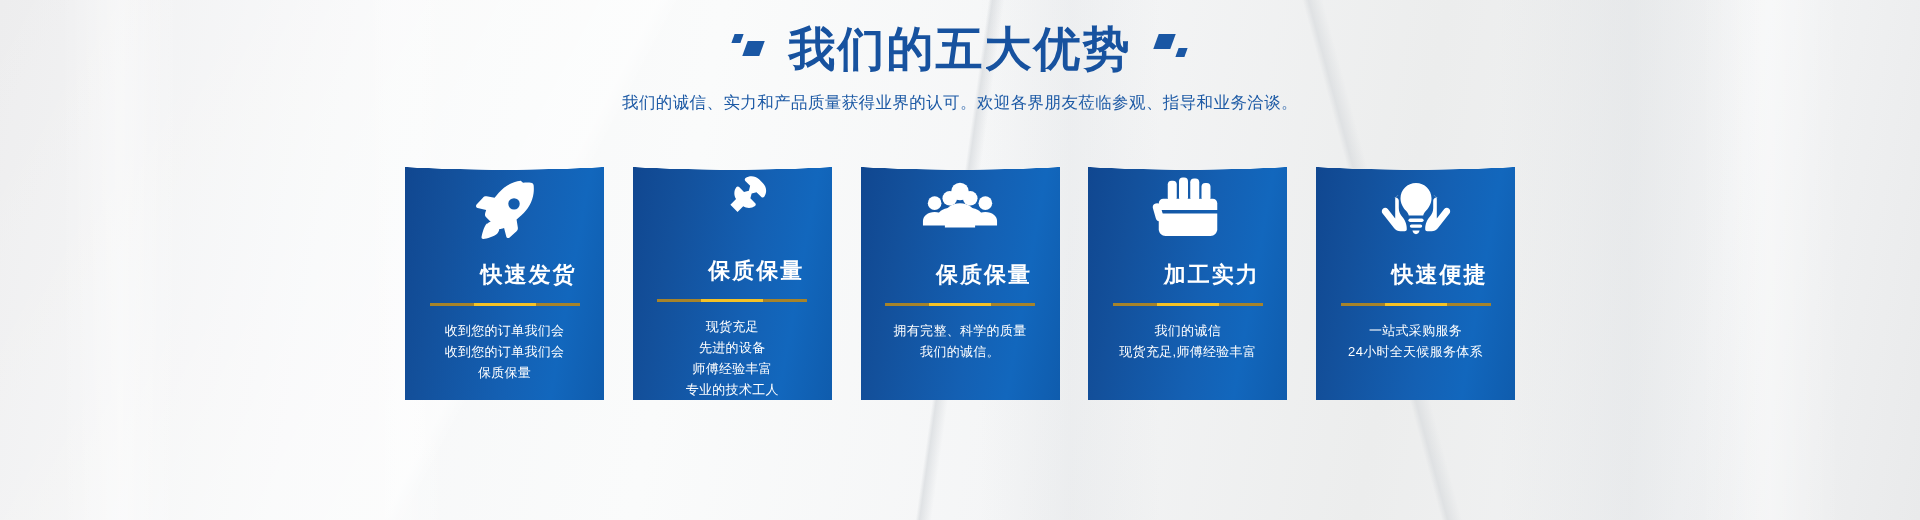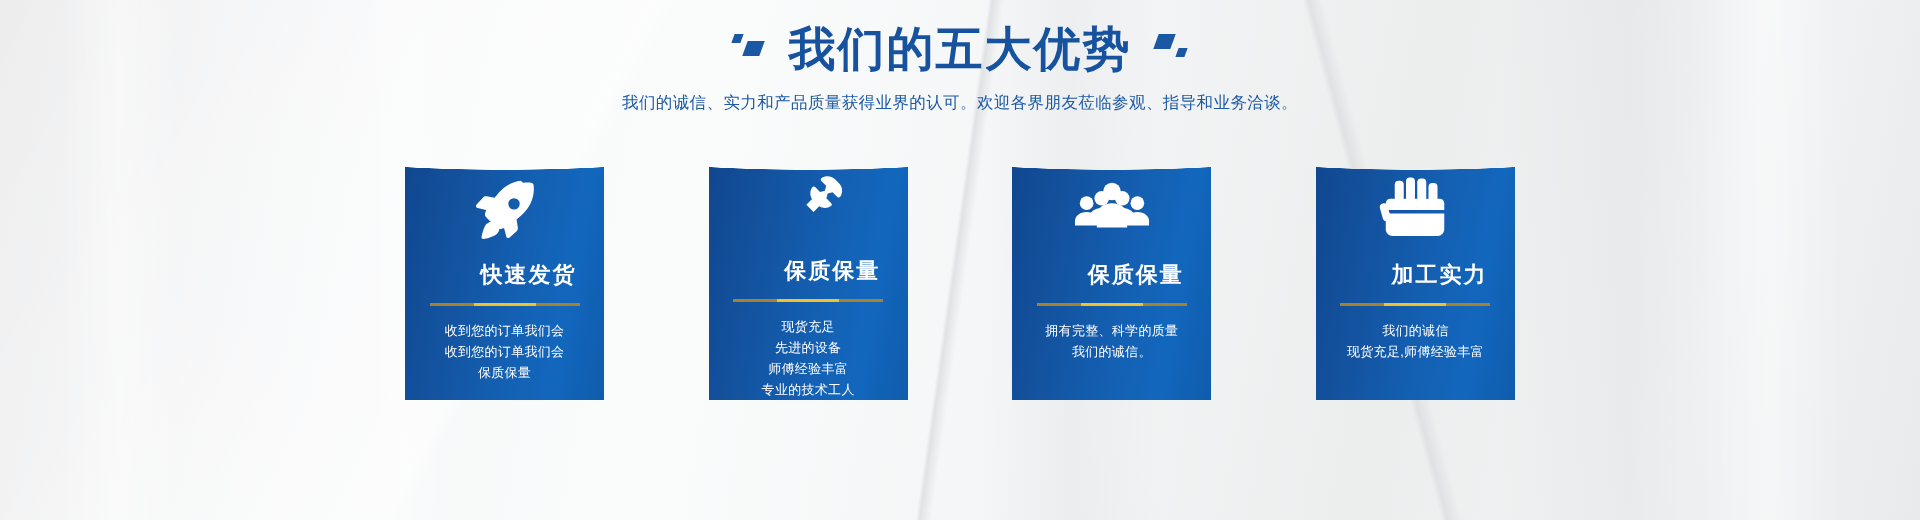--- a/index.html
+++ b/index.html
@@ -277,15 +277,36 @@
         </div>
         <div class="card-title">加工实力</div>
         <div class="divider"></div>
         <div class="card-desc">
           <span>我们的诚信</span>
           <span>现货充足,师傅经验丰富</span>
         </div>
       </div>
     </div>
 
+    <div class="card">
+      <div class="card-bg"></div>
+      <div class="card-inner">
+        <div class="icon-box">
+          <svg width="80" height="74" viewBox="0 0 80 64" fill="#ffffff" aria-hidden="true">
+            <path d="M40 5c-8.6 0-15.5 6.8-15.5 15.2 0 5.3 2.7 9.4 5.3 12.4 1.6 1.9 2.6 3.3 3 5h14.4c.4-1.7 1.4-3.1 3-5 2.6-3 5.3-7.1 5.3-12.4C55.5 11.8 48.6 5 40 5z"></path>
+            <rect x="32.4" y="40.4" width="15.2" height="3.6" rx="1.8"></rect>
+            <rect x="33.8" y="46.4" width="12.4" height="3.4" rx="1.7"></rect>
+            <path d="M36.4 52.6h7.2c-.5 2.2-2 3.6-3.6 3.6s-3.1-1.4-3.6-3.6z"></path>
+            <path d="M20.5 17.5c-1.8 0-3.3 1.5-3.3 3.3v19.6L9.8 31c-1.3-1.5-3.5-1.6-4.9-.3-1.3 1.3-1.5 3.4-.3 4.9l11.6 14.6c1.5 1.9 3.8 3 6.2 3h4.4c1.1 0 2-.9 2-2 0-5.9-2.1-9.2-4.4-12.1-2.2-2.8-3.6-5.3-3.6-9.1v-7.2c0-1.8-1.5-3.3-3.3-3.3-.4 0-.7.1-1 .2v-.2z" transform="translate(2 0)"></path>
+            <path d="M59.5 17.5c1.8 0 3.3 1.5 3.3 3.3v19.6L70.2 31c1.3-1.5 3.5-1.6 4.9-.3 1.3 1.3 1.5 3.4.3 4.9L63.8 50.2c-1.5 1.9-3.8 3-6.2 3h-4.4c-1.1 0-2-.9-2-2 0-5.9 2.1-9.2 4.4-12.1 2.2-2.8 3.6-5.3 3.6-9.1v-7.2c0-1.8 1.5-3.3 3.3-3.3.4 0 .7.1 1 .2v-.2z" transform="translate(-2 0)"></path>
+          </svg>
+        </div>
+        <div class="card-title">快速便捷</div>
+        <div class="divider"></div>
+        <div class="card-desc">
+          <span>一站式采购服务</span>
+          <span>24小时全天候服务体系</span>
+        </div>
+      </div>
+    </div>
 
   </div>
 </div>
 
 </body></html>

